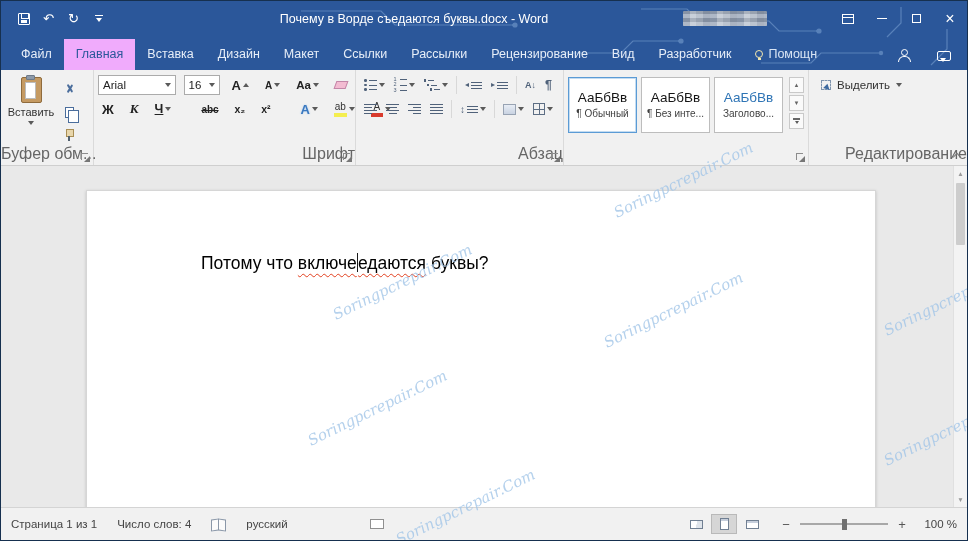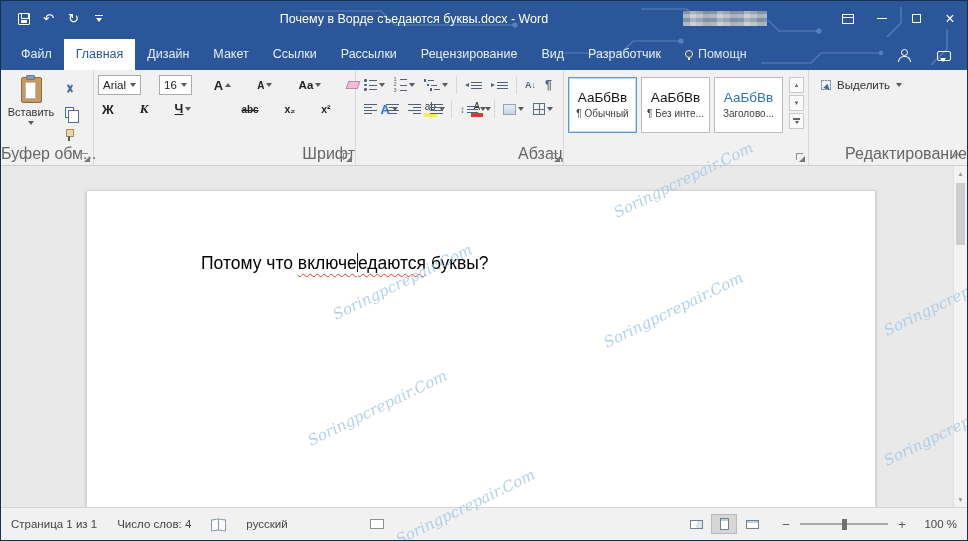--- a/index.html
+++ b/index.html
@@ -28,21 +28,21 @@
   .winbtns{margin-left:auto;display:flex;height:100%}
   .wbtn{width:34px;display:flex;align-items:center;justify-content:center;color:#fff;font-size:15px}
   .rdo{width:12px;height:10px;border:1px solid #fff;position:relative;display:block}
   .rdo::before{content:"";position:absolute;left:0;right:0;top:2px;height:1px;background:#fff}
   .minbar{width:10px;height:1px;background:#fff;display:block}
   .maxbox{width:9px;height:9px;border:1px solid #fff;display:block}
   .wbtn.close{font-size:16px}
   
   .tabs{position:relative;z-index:1;height:34px;display:flex;align-items:flex-end;color:#e7eef8;padding-left:8px}
   .tab{padding:8px 12px 9px;font-size:12.5px;white-space:nowrap;cursor:default}
-  .tab.active{background:#ffffff;color:#2b579a}
+  .tab.active{background:#f0abfc;color:#2b579a}
   .tab.helper{display:flex;align-items:center;gap:5px;color:#d9e5f4}
   .bulb{width:8px;height:8px;border:1px solid #f3e7ae;border-radius:50%;position:relative;display:block}
   .bulb::after{content:"";position:absolute;left:2px;bottom:-3px;width:2.5px;height:2px;background:#f3e7ae}
   .tabs-right{margin-left:auto;display:flex;align-items:center;gap:26px;padding:0 16px 8px 0}
   .person{position:relative;width:14px;height:13px;display:block}
   .person::before{content:"";position:absolute;left:4px;top:0;width:5px;height:5px;border:1px solid #fff;border-radius:50%}
   .person::after{content:"";position:absolute;left:1px;bottom:0;width:11px;height:5px;border:1px solid #fff;border-bottom:none;border-radius:6px 6px 0 0}
   .comment{width:14px;height:10px;border:1px solid #fff;border-radius:2px;position:relative;display:block}
   .comment::after{content:"";position:absolute;left:2px;bottom:-5px;border:3px solid transparent;border-top:4px solid #fff}
   
@@ -67,21 +67,21 @@
   .scis{position:relative;width:11px;height:11px;display:block}
   .scis::before,.scis::after{content:"";position:absolute;top:0;left:5px;width:1.5px;height:9px;background:#4a6d9c;border-radius:1px}
   .scis::before{transform:rotate(32deg)}.scis::after{transform:rotate(-32deg)}
   .copyic{position:relative;width:9px;height:11px;border:1px solid #4a6d9c;background:#fff;display:block}
   .copyic::after{content:"";position:absolute;left:2.5px;top:2.5px;width:9px;height:11px;border:1px solid #4a6d9c;background:#fff}
   .fmtp{position:relative;width:11px;height:13px;display:block}
   .fmtp::before{content:"";position:absolute;left:2px;top:0;width:6px;height:6px;background:#e8d6ab;border:1px solid #a98e54}
   .fmtp::after{content:"";position:absolute;left:4.5px;top:7px;width:2px;height:5px;background:#51606f}
   
   .g-font{width:262px;flex-direction:column;gap:4px}
-  .frow{display:flex;align-items:center;gap:18px}
+  .frow{display:flex;align-items:center;gap:8px}
   .combo{height:20px;border:1px solid #ababab;background:#fff;display:flex;align-items:center;gap:4px;padding:0 4px}
   .combo.namec{width:88px}.combo.sizec{width:40px}
   .cval{font-size:11.5px;color:#222;white-space:nowrap;overflow:hidden;flex:1}
   .growA{font-size:13px;font-weight:bold;color:#222}
   .shrinkA{font-size:10px;font-weight:bold;color:#222}
   .caseA{font-size:11.5px;color:#222}
   .eras{width:12px;height:8px;background:#f3bcd2;border:1px solid #c387a8;transform:skewX(-20deg);display:block}
   .boldB{font-weight:bold;font-size:13px;color:#222}
   .italI{font-style:italic;font-family:"Liberation Serif","DejaVu Serif",serif;font-size:13px;color:#222}
   .undU{text-decoration:underline;font-size:12.5px;color:#222}
@@ -231,20 +231,21 @@
         <span class="wbtn">
             <i class="maxbox"></i>
           </span>
         <span class="wbtn close">×</span>
       </div>
     </div>
 
     <div class="tabs">
       <div class="tab">Файл</div>
       <div class="tab active">Главная</div>
+      <div class="tab">Вставка</div>
       <div class="tab">Дизайн</div>
       <div class="tab">Макет</div>
       <div class="tab">Ссылки</div>
       <div class="tab">Рассылки</div>
       <div class="tab">Рецензирование</div>
       <div class="tab">Вид</div>
       <div class="tab">Разработчик</div>
       <div class="tab helper">
         <i class="bulb"></i>
         <span>Помощн</span>

